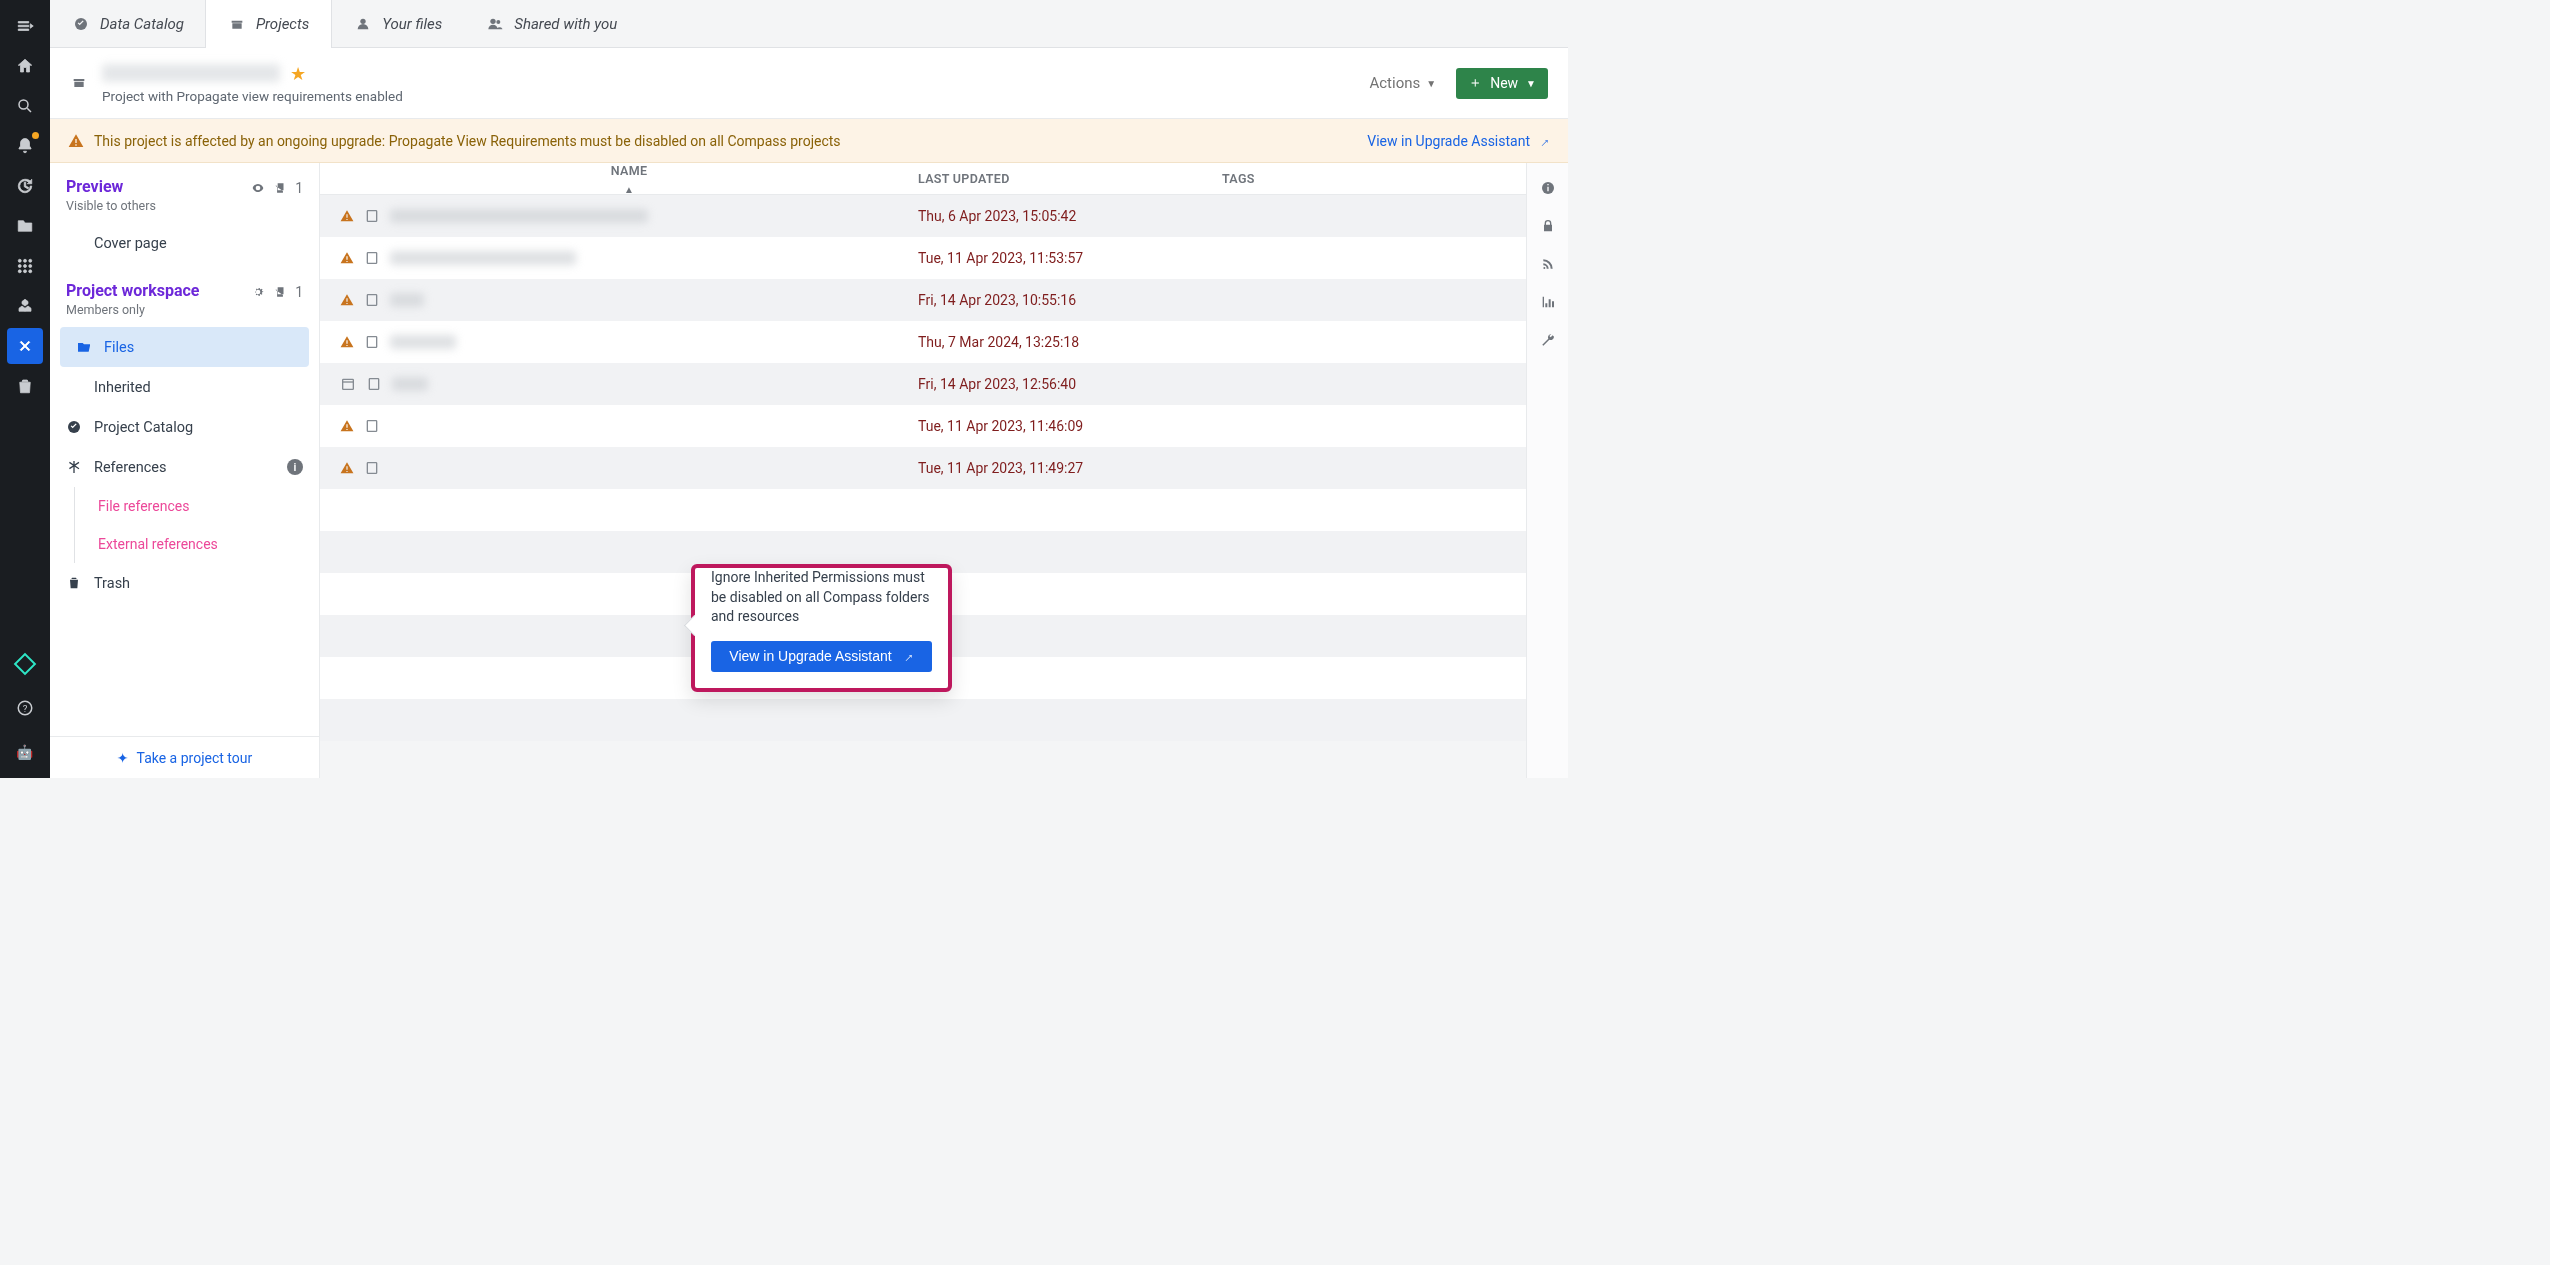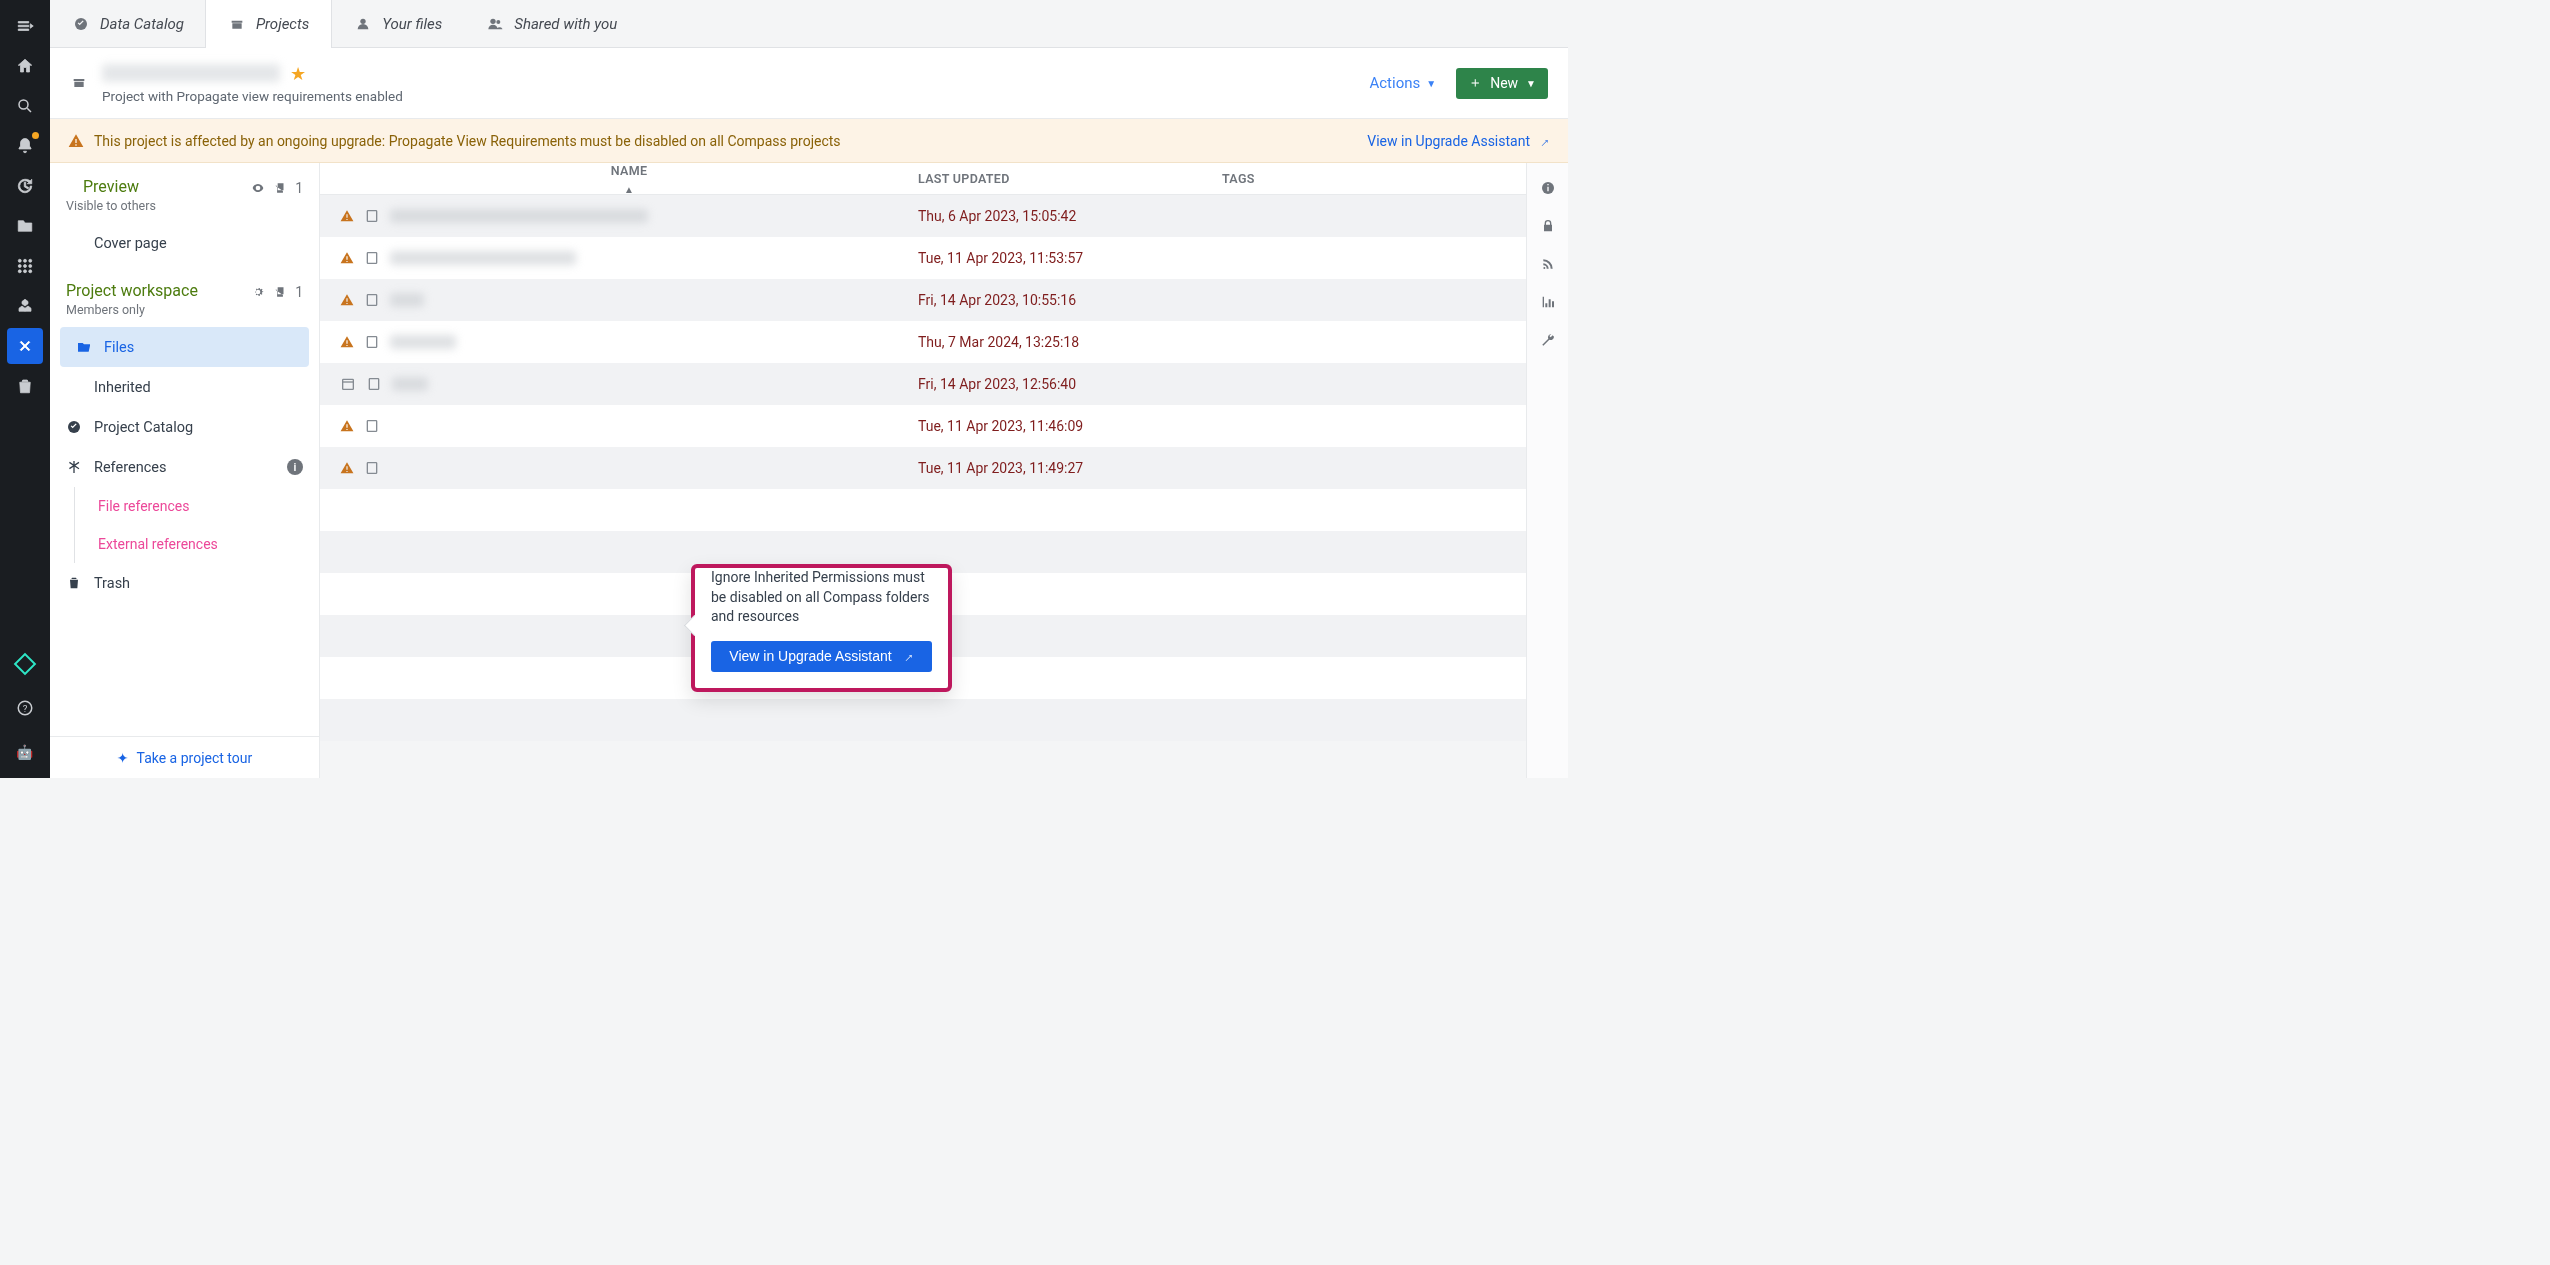--- a/index.html
+++ b/index.html
@@ -31,28 +31,28 @@
 .tab-label { font-size:15px;font-style:italic; }
 
 
 .proj-header { height:71px; background:#fff; border-bottom:1px solid #e8eaec; display:flex; align-items:center; padding:0 20px; gap:14px;}
 .proj-header .left { display:flex; flex-direction:column; gap:2px; }
 .proj-title-row { display:flex; align-items:center; gap:10px;}
 .proj-title-blur { width:178px; height:18px; background:#cfd3d7; border-radius:3px; filter: blur(4px); opacity:0.55;}
 .star { color:#f5a623; font-size:18px;}
 .proj-sub { color:#5f6771; font-size:13.5px; margin-top:2px;}
 .hdr-right { margin-left:auto; display:flex; align-items:center; gap:20px;}
-.actions { display:flex; align-items:center; gap:6px; color:#3b82f6; cursor:pointer; font-size:15px;}
+.actions { display:flex; align-items:center; gap:6px; color:#737373; cursor:pointer; font-size:15px;}
 .new-btn { height:31px; padding:0 12px; background:#2e844a; color:#fff; border-radius:3px; display:flex; align-items:center; gap:8px; cursor:pointer; font-size:14px;}
 
 
 .body { flex:1; display:flex; overflow:hidden;}
 .sidebar { width:270px; background:#fff; border-right:1px solid #e8eaec; display:flex; flex-direction:column; overflow-y:auto;}
 .side-sec { padding:14px 16px 10px 16px;}
-.side-title { font-weight:400; font-size:16px; color:#4d7c0f;text-align:center;}
+.side-title { font-weight:700; font-size:16px; color:#6d28d9;}
 .side-sub { font-size:12.5px; color:#6f747b; margin-top:2px;}
 .side-head { display:flex; align-items:flex-start; justify-content:space-between;}
 .side-head .meta { display:flex; align-items:center; gap:8px; color:#6f747b; margin-top:3px;}
 .side-head .meta svg{width:14px;height:14px;fill:currentColor;}
 .side-item { height:40px; display:flex; align-items:center; gap:12px; padding:0 16px; cursor:pointer; color:#36404c; font-size:14.5px;}
 .side-item svg{width:16px;height:16px;fill:currentColor;}
 .side-item.selected { background:#d9e8f9; color:#1964e4; border-radius:4px; margin:0 10px;}
 .side-item.selected svg{fill:#1964e4;}
 .side-child { padding-left:36px; font-size:14px; height:38px; display:flex; align-items:center; color:#ec4899; cursor:pointer; position:relative;}
 .side-child::before{content:"";position:absolute;left:24px;top:0;bottom:0;width:1px;background:#e0e2e5;}

